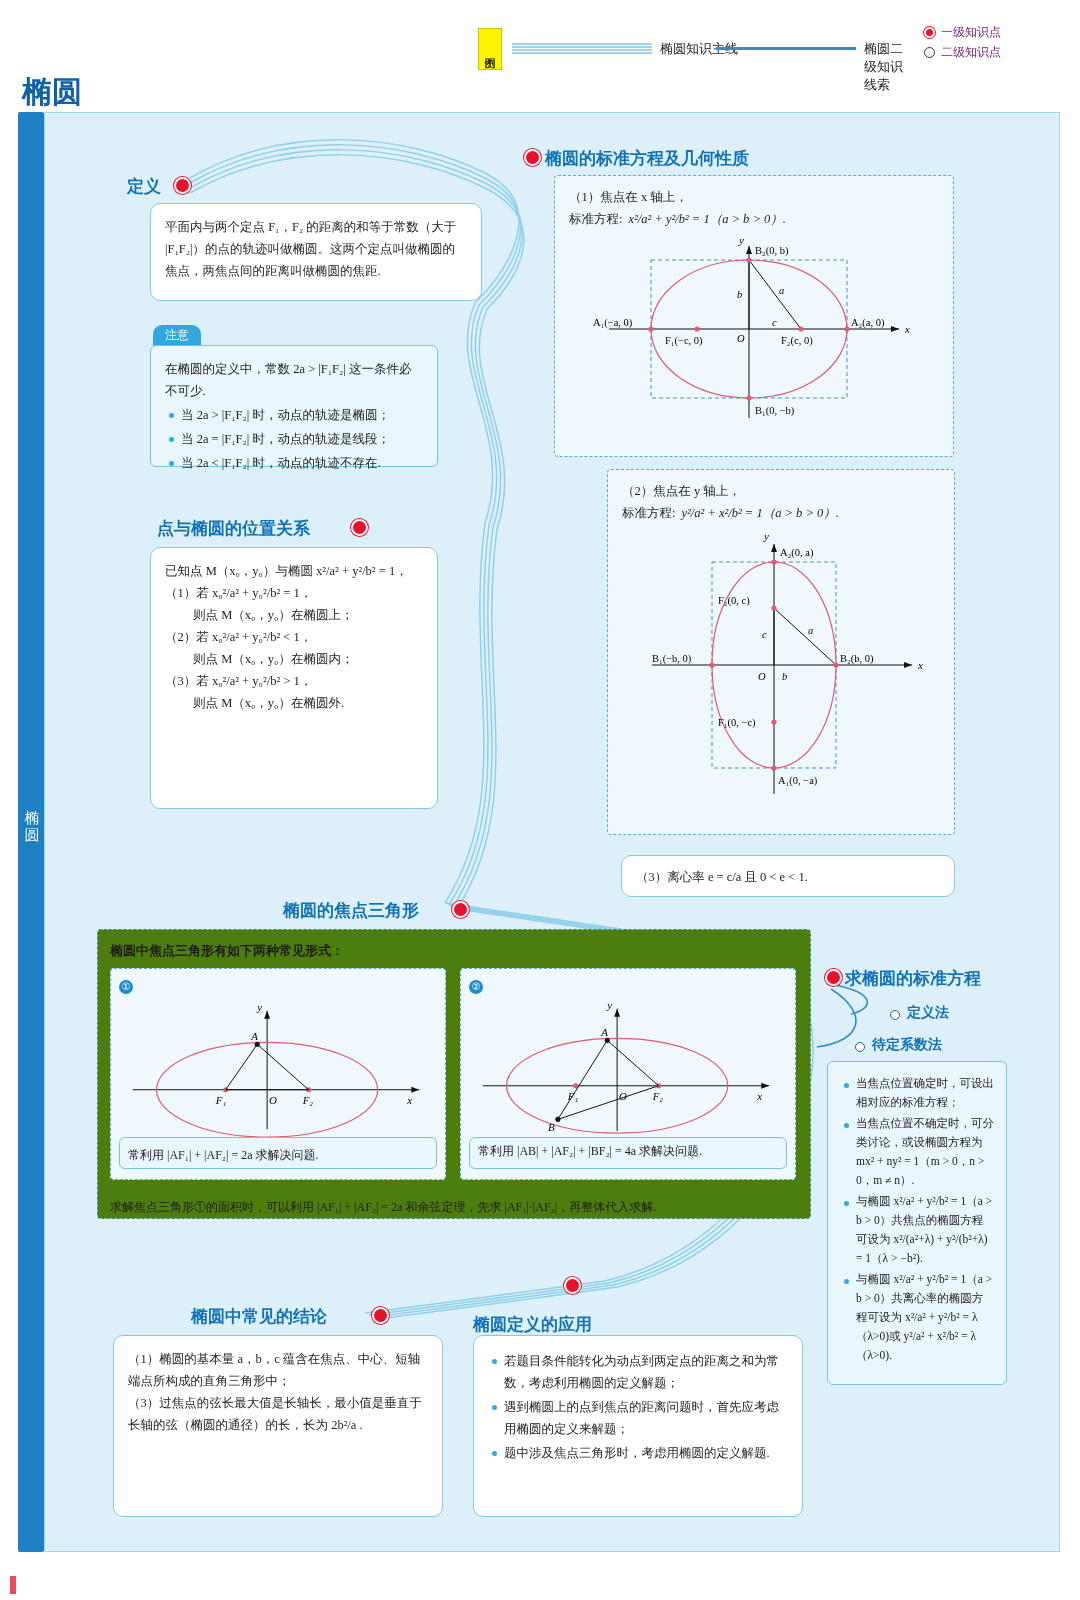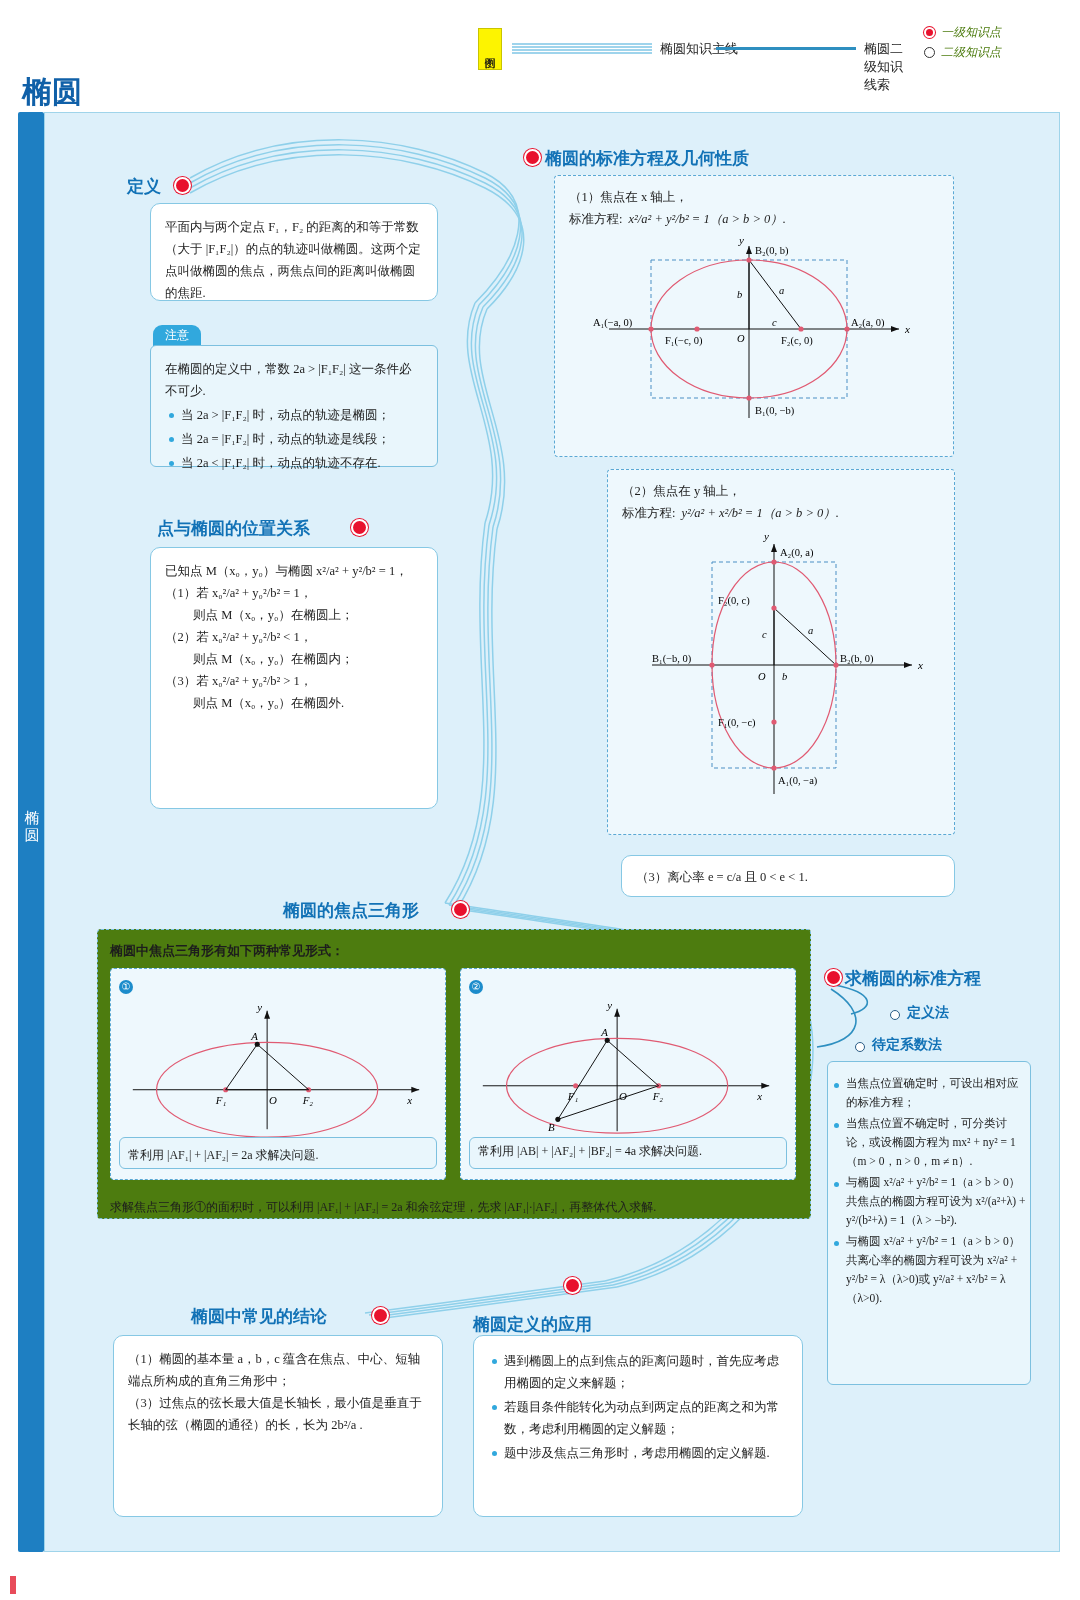--- a/index.html
+++ b/index.html
@@ -21,21 +21,21 @@
     display:flex; align-items:center; justify-content:center;
     font-size:11px; line-height:12px; color:#111; letter-spacing:0;
     writing-mode:vertical-rl; text-orientation:upright;
     font-family:"Liberation Sans", sans-serif;
   }
   .legend-line1 { position:absolute; left:34px; top:14px; width:140px; height:12px; }
   .legend-line2 { position:absolute; left:238px; top:19px; width:140px; height:3px; background:#2e8fc0; }
   .legend-l1-label { position:absolute; left:182px; top:12px; font-size:13px; color:#222; }
   .legend-l2-label { position:absolute; left:386px; top:12px; font-size:13px; color:#222; }
 
-  .legend-keys { position:absolute; top:22px; left:924px; width:146px; font-size:12px; color:#4d7c0f;font-style:italic;}
+  .legend-keys { position:absolute; top:22px; left:924px; width:146px; font-size:12px; color:#701a75;}
   .legend-key { display:flex; align-items:center; gap:6px; height:20px; }
   .dot-red { width:11px; height:11px; border-radius:50%; background:#e8112d; border:2px solid #ffffff; box-shadow:0 0 0 1px #e8112d; }
   .dot-white { width:11px; height:11px; border-radius:50%; background:#ffffff; border:1.5px solid #333; }
 
   
   .main-title {
     position:absolute; left:22px; top:72px;
     font-size:30px; font-weight:bold; color:#1060a8;
     font-family:"Liberation Serif", serif;
   }
@@ -178,21 +178,21 @@
 
       <g fill="none" stroke="#2e8fc0" stroke-width="1.6">
         <path d="M790,872 C830,880 830,895 806,901"></path>
         <path d="M786,876 C824,900 818,928 772,934"></path>
       </g>
     </svg>
 
     <div class="node-h" style="left:82px; top:62px;">定义</div>
     <div class="node-dot" style="left:131px; top:66px;"></div>
 
-    <div class="box" style="left:105px; top:90px; width:288px; height:98px;">
+    <div class="box" style="left:105px; top:90px; width:332px; height:98px;">
       <span>平面内与两个定点 F₁，F₂ 的距离的和等于常数（大于 |F₁F₂|）的点的轨迹叫做椭圆。这两个定点叫做椭圆的焦点，两焦点间的距离叫做椭圆的焦距.</span>
     </div>
 
     <div class="note-tag" style="left:108px; top:212px;">注意</div>
     <div class="box lightfill" style="left:105px; top:232px; width:288px; height:122px;">
       <div style="margin-bottom:2px;">在椭圆的定义中，常数 2a &gt; |F₁F₂| 这一条件必不可少.</div>
       <ul class="bullets">
         <li>当 2a &gt; |F₁F₂| 时，动点的轨迹是椭圆；</li>
         <li>当 2a = |F₁F₂| 时，动点的轨迹是线段；</li>
         <li>当 2a &lt; |F₁F₂| 时，动点的轨迹不存在.</li>
@@ -359,21 +359,21 @@
 
     <div class="node-dot" style="left:782px; top:858px;"></div>
     <div class="node-h" style="left:800px; top:854px;">求椭圆的标准方程</div>
 
     <div class="sub-dot" style="left:845px; top:897px;"></div>
     <div class="sub-h" style="left:862px; top:891px;">定义法</div>
 
     <div class="sub-dot" style="left:810px; top:929px;"></div>
     <div class="sub-h" style="left:827px; top:923px;">待定系数法</div>
 
-    <div class="box lightfill" style="left:782px; top:948px; width:204px; height:324px; padding:10px 2px; font-size:11.5px; line-height:19px;">
+    <div class="box lightfill" style="left:782px; top:948px; width:180px; height:324px; padding:10px 12px; font-size:11.5px; line-height:19px;">
       <ul class="bullets">
         <li>当焦点位置确定时，可设出相对应的标准方程；</li>
         <li>当焦点位置不确定时，可分类讨论，或设椭圆方程为 mx² + ny² = 1（m &gt; 0，n &gt; 0，m ≠ n）.</li>
         <li>与椭圆 x²/a² + y²/b² = 1（a &gt; b &gt; 0）共焦点的椭圆方程可设为 x²/(a²+λ) + y²/(b²+λ) = 1（λ &gt; −b²).</li>
         <li>与椭圆 x²/a² + y²/b² = 1（a &gt; b &gt; 0）共离心率的椭圆方程可设为 x²/a² + y²/b² = λ（λ&gt;0)或 y²/a² + x²/b² = λ（λ&gt;0).</li>
       </ul>
     </div>
 
     <div class="node-h" style="left:146px; top:1192px;">椭圆中常见的结论</div>
     <div class="node-dot" style="left:329px; top:1196px;"></div>
@@ -381,22 +381,22 @@
     <div class="box" style="left:68px; top:1222px; width:330px; height:182px;">
       <div>（1）椭圆的基本量 a，b，c 蕴含在焦点、中心、短轴端点所构成的直角三角形中；</div>
       <div>（3）过焦点的弦长最大值是长轴长，最小值是垂直于长轴的弦（椭圆的通径）的长，长为 2b²/a .</div>
     </div>
 
     <div class="node-dot" style="left:521px; top:1166px;"></div>
     <div class="node-h" style="left:428px; top:1200px;">椭圆定义的应用</div>
 
     <div class="box" style="left:428px; top:1222px; width:330px; height:182px;">
       <ul class="bullets">
+        <li>若题目条件能转化为动点到两定点的距离之和为常数，考虑利用椭圆的定义解题；</li>
         <li>遇到椭圆上的点到焦点的距离问题时，首先应考虑用椭圆的定义来解题；</li>
-        <li>若题目条件能转化为动点到两定点的距离之和为常数，考虑利用椭圆的定义解题；</li>
         <li>题中涉及焦点三角形时，考虑用椭圆的定义解题.</li>
       </ul>
     </div>
 
   </div>
 
   <div class="bottom-mark"></div>
 </div>
 
 </body></html>

